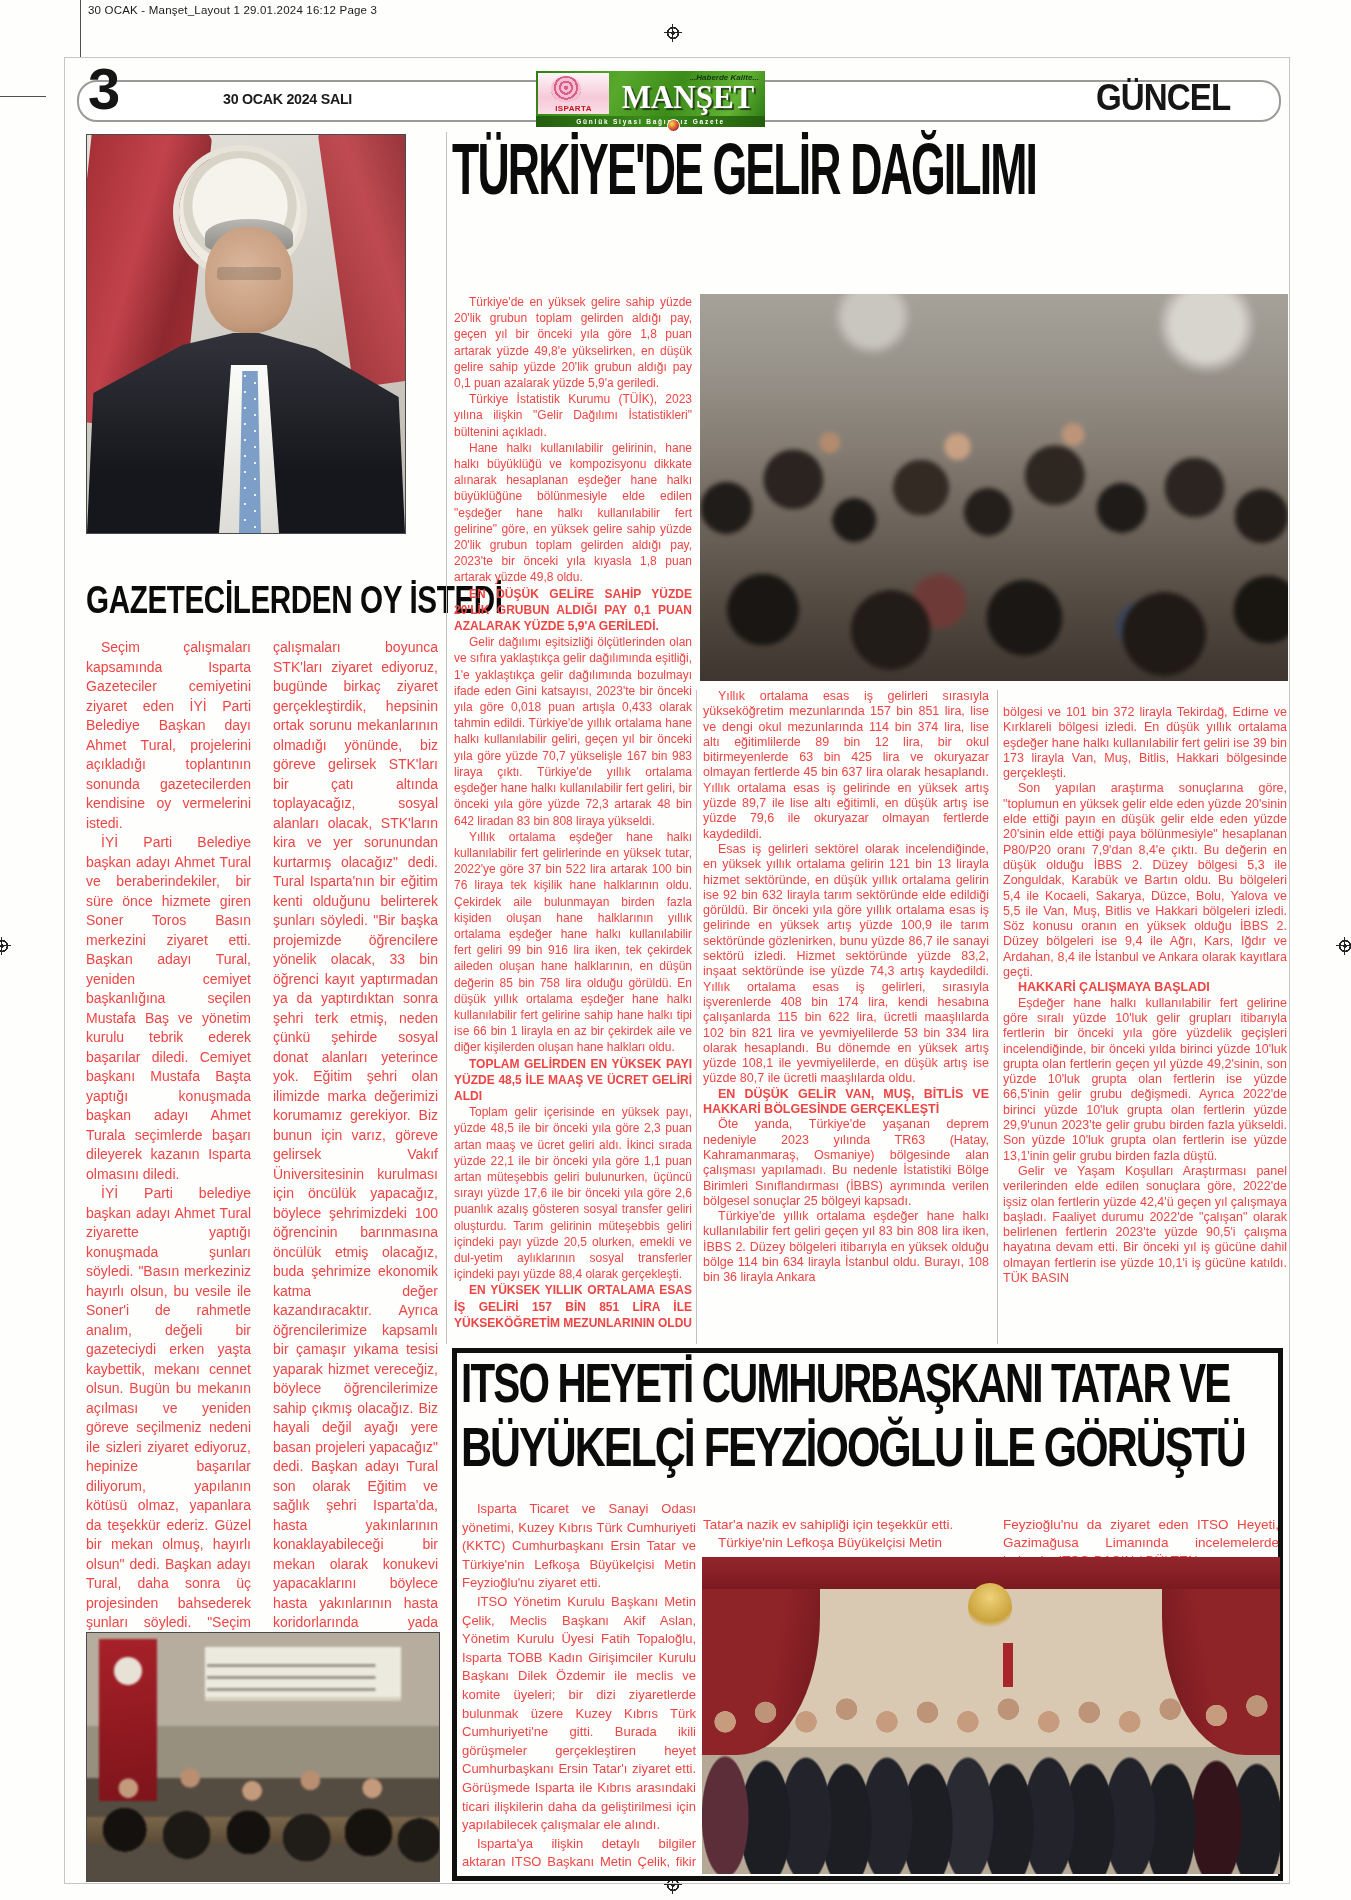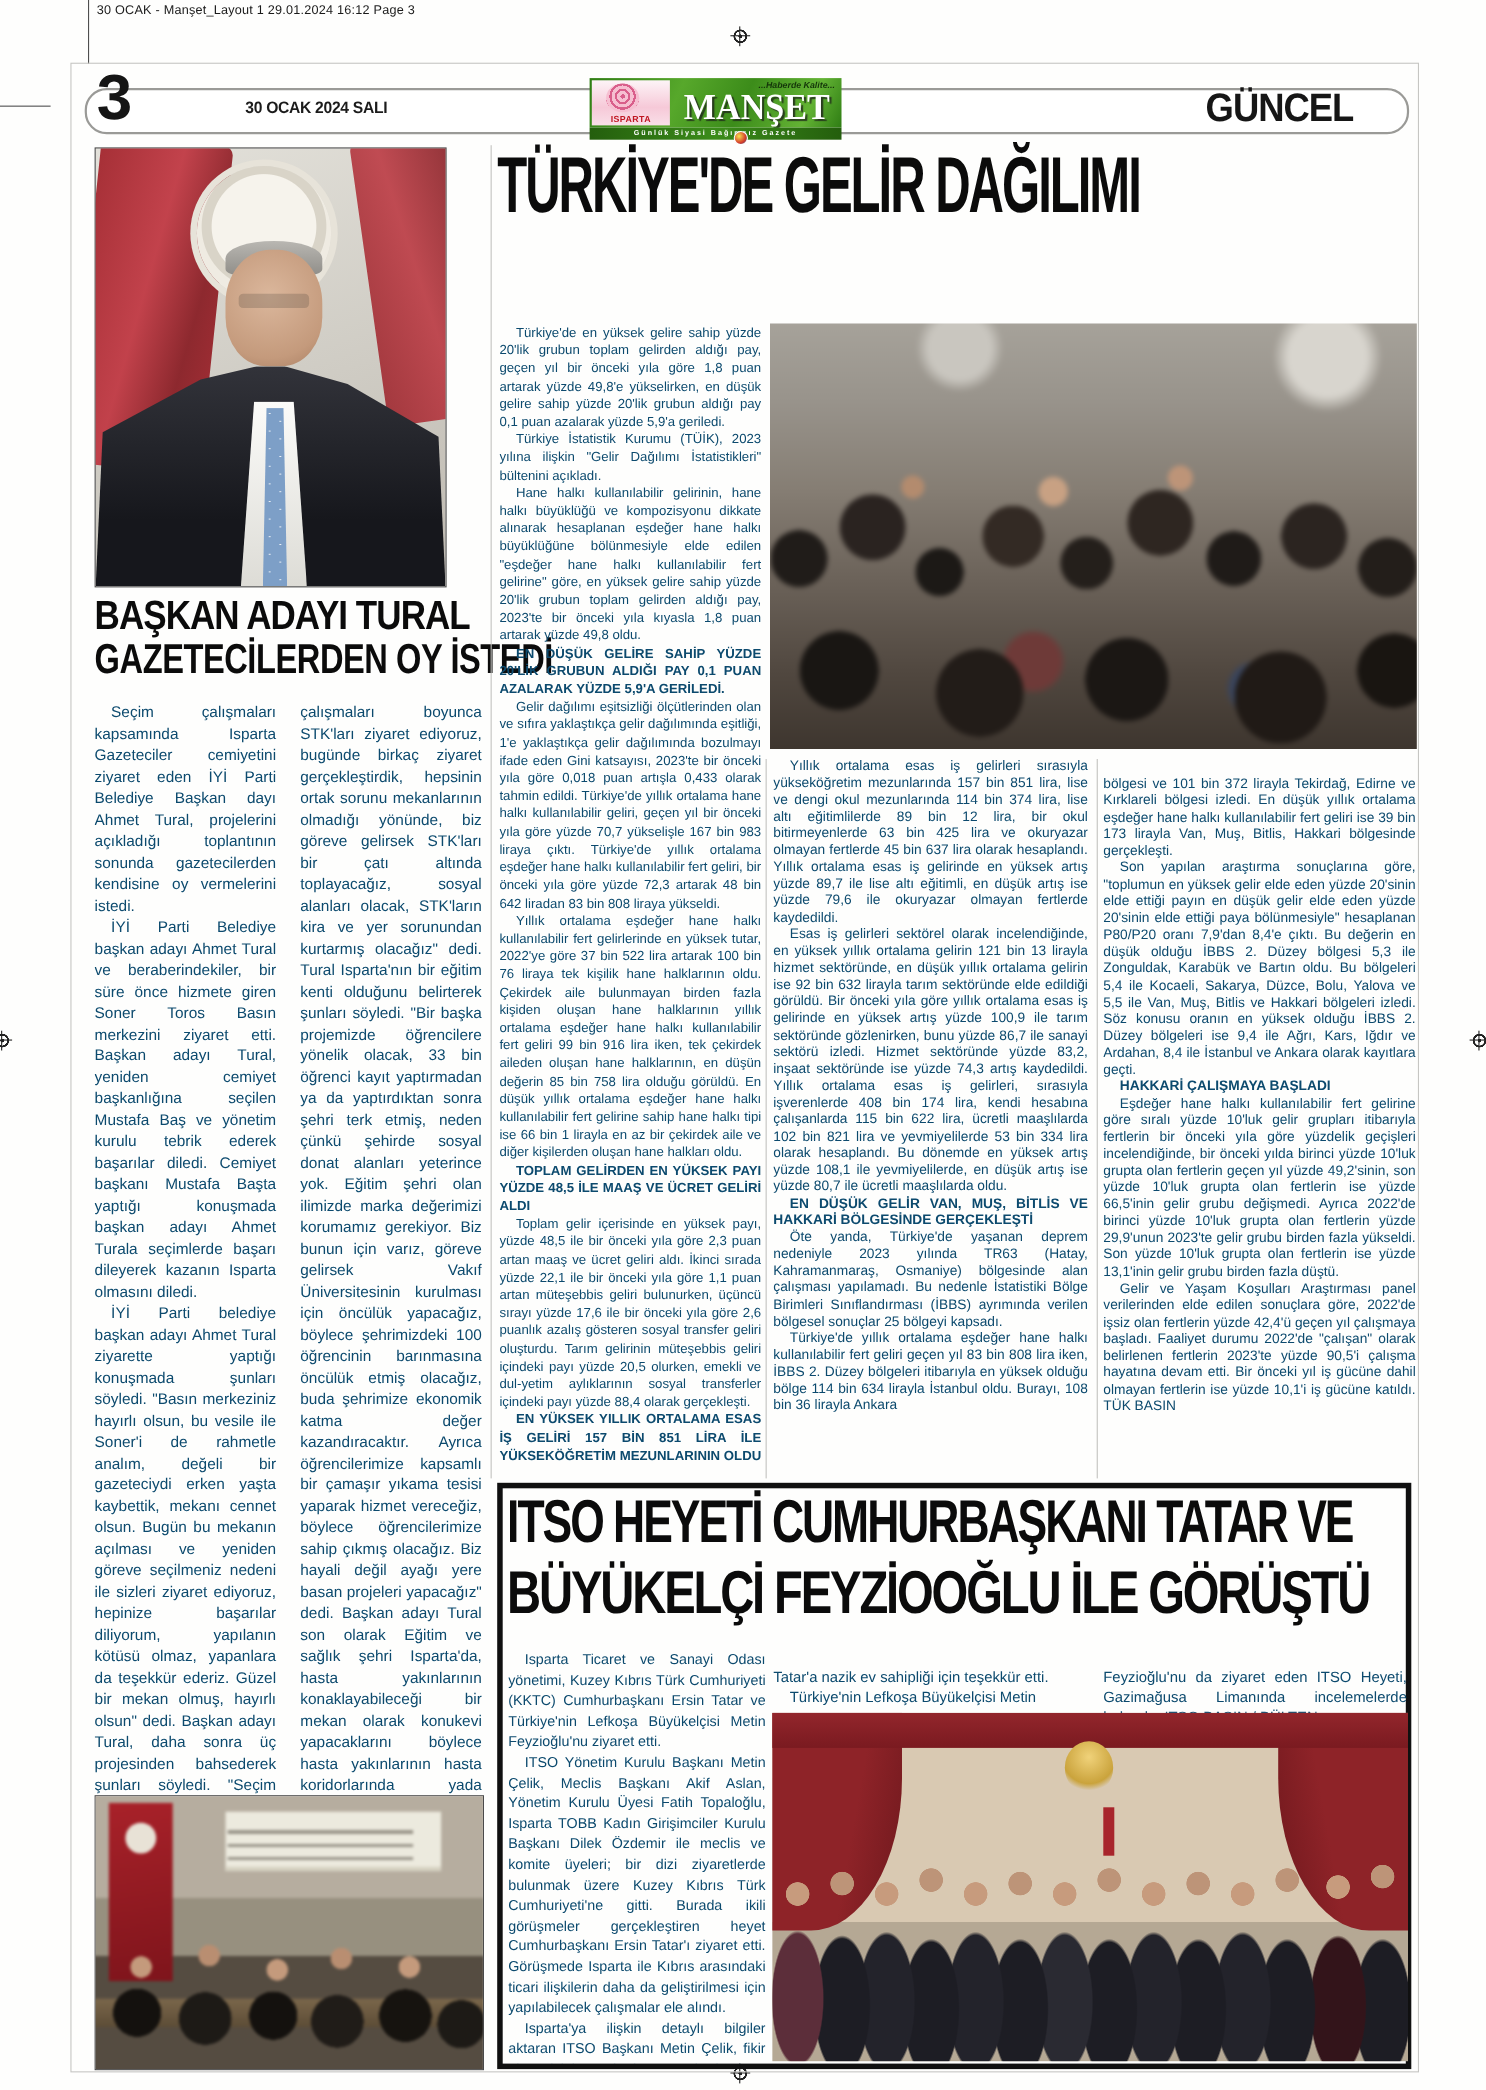--- a/index.html
+++ b/index.html
@@ -52,21 +52,21 @@
   .side-hl1{left:86px;top:541px;font-size:37px;letter-spacing:-1px;}
   .side-hl1 > span{transform:scaleX(.86);}
   .side-hl2{left:86px;top:581px;font-size:38px;letter-spacing:-.5px;}
   .side-hl2 > span{transform:scaleX(.78);}
   .itso-hl1{left:461px;top:1356px;font-size:55px;letter-spacing:-2.5px;}
   .itso-hl1 > span{transform:scaleX(.735);}
   .itso-hl2{left:461px;top:1420px;font-size:55px;letter-spacing:-2.5px;}
   .itso-hl2 > span{transform:scaleX(.78);}
 
   
-  .col{text-align:justify;overflow:hidden;color:#0c4a6e;}
+  .col{text-align:justify;overflow:hidden;color:#ef4444;}
   .para{margin:0;text-indent:15px;}
   .para.subhead{font-weight:700;}
   .para.noindent{text-indent:0;margin-top:16px;}
   .side-body{left:86px;top:622px;width:352px;height:1004px;column-count:2;column-gap:22px;column-fill:auto;
      font-size:14px;line-height:19.5px;margin-top:16px;}
   .lead-col1{left:454px;top:294px;width:238px;height:1050px;font-size:12px;line-height:16.2px;}
   .lead-col2{left:703px;top:689px;width:286px;height:656px;font-size:12.5px;line-height:15.3px;}
   .lead-col3{left:1003px;top:689px;width:284px;height:656px;font-size:12.5px;line-height:15.3px;}
   .itso-col1{left:462px;top:1500px;width:234px;height:376px;font-size:13px;line-height:18.6px;}
   .itso-col2{left:703px;top:1500px;width:286px;height:58px;font-size:13.5px;line-height:18px;}
@@ -230,21 +230,20 @@
     <div class="t-flag"></div>
     <div class="t-flag2"></div>
     <div class="t-emblem"></div>
     <div class="t-hair"></div>
     <div class="t-head"></div>
     <div class="t-glasses"></div>
     <div class="t-suit"></div>
     <div class="t-shirt"></div>
     <div class="t-tie"></div>
   </div>
-  <div class="abs hl side-hl1"><span>BAŞKAN ADAYI TURAL</span></div>
   <div class="abs hl side-hl2"><span>GAZETECİLERDEN OY İSTEDİ</span></div>
   <div class="abs col side-body">
       <p class="para">Seçim çalışmaları kapsamında Isparta Gazeteciler cemiyetini ziyaret eden İYİ Parti Belediye Başkan dayı Ahmet Tural, projelerini açıkladığı toplantının sonunda gazetecilerden kendisine oy vermelerini istedi.</p>
       <p class="para">İYİ Parti Belediye başkan adayı Ahmet Tural ve beraberindekiler, bir süre önce hizmete giren Soner Toros Basın merkezini ziyaret etti. Başkan adayı Tural, yeniden cemiyet başkanlığına seçilen Mustafa Baş ve yönetim kurulu tebrik ederek başarılar diledi. Cemiyet başkanı Mustafa Başta yaptığı konuşmada başkan adayı Ahmet Turala seçimlerde başarı dileyerek kazanın Isparta olmasını diledi.</p>
       <p class="para">İYİ Parti belediye başkan adayı Ahmet Tural ziyarette yaptığı konuşmada şunları söyledi. "Basın merkeziniz hayırlı olsun, bu vesile ile Soner'i de rahmetle analım, değeli bir gazeteciydi erken yaşta kaybettik, mekanı cennet olsun. Bugün bu mekanın açılması ve yeniden göreve seçilmeniz nedeni ile sizleri ziyaret ediyoruz, hepinize başarılar diliyorum, yapılanın kötüsü olmaz, yapanlara da teşekkür ederiz. Güzel bir mekan olmuş, hayırlı olsun" dedi. Başkan adayı Tural, daha sonra üç projesinden bahsederek şunları söyledi. "Seçim çalışmaları boyunca STK'ları ziyaret ediyoruz, bugünde birkaç ziyaret gerçekleştirdik, hepsinin ortak sorunu mekanlarının olmadığı yönünde, biz göreve gelirsek STK'ları bir çatı altında toplayacağız, sosyal alanları olacak, STK'ların kira ve yer sorunundan kurtarmış olacağız" dedi. Tural Isparta'nın bir eğitim kenti olduğunu belirterek şunları söyledi. "Bir başka projemizde öğrencilere yönelik olacak, 33 bin öğrenci kayıt yaptırmadan ya da yaptırdıktan sonra şehri terk etmiş, neden çünkü şehirde sosyal donat alanları yeterince yok. Eğitim şehri olan ilimizde marka değerimizi korumamız gerekiyor. Biz bunun için varız, göreve gelirsek Vakıf Üniversitesinin kurulması için öncülük yapacağız, böylece şehrimizdeki 100 öğrencinin barınmasına öncülük etmiş olacağız, buda şehrimize ekonomik katma değer kazandıracaktır. Ayrıca öğrencilerimize kapsamlı bir çamaşır yıkama tesisi yaparak hizmet vereceğiz, böylece öğrencilerimize sahip çıkmış olacağız. Biz hayali değil ayağı yere basan projeleri yapacağız" dedi. Başkan adayı Tural son olarak Eğitim ve sağlık şehri Isparta'da, hasta yakınlarının konaklayabileceği bir mekan olarak konukevi yapacaklarını böylece hasta yakınlarının hasta koridorlarında yada araçlarında geceyi geçirmek zorunda kalmayacağını söyledi. 2024 yılının Isparta'da değişim ve dönüşüm yılı olması için herkesin oyuna talip olduklarını dile getiren Başkan adayı Tural, gazetecilerden de kendisine oy vermelerini istedi.</p>
     </div>
   <div class="abs photo photo-meeting">
     <div class="art-meeting">
       <div class="m-wall"></div>
       <div class="m-flag"></div>

